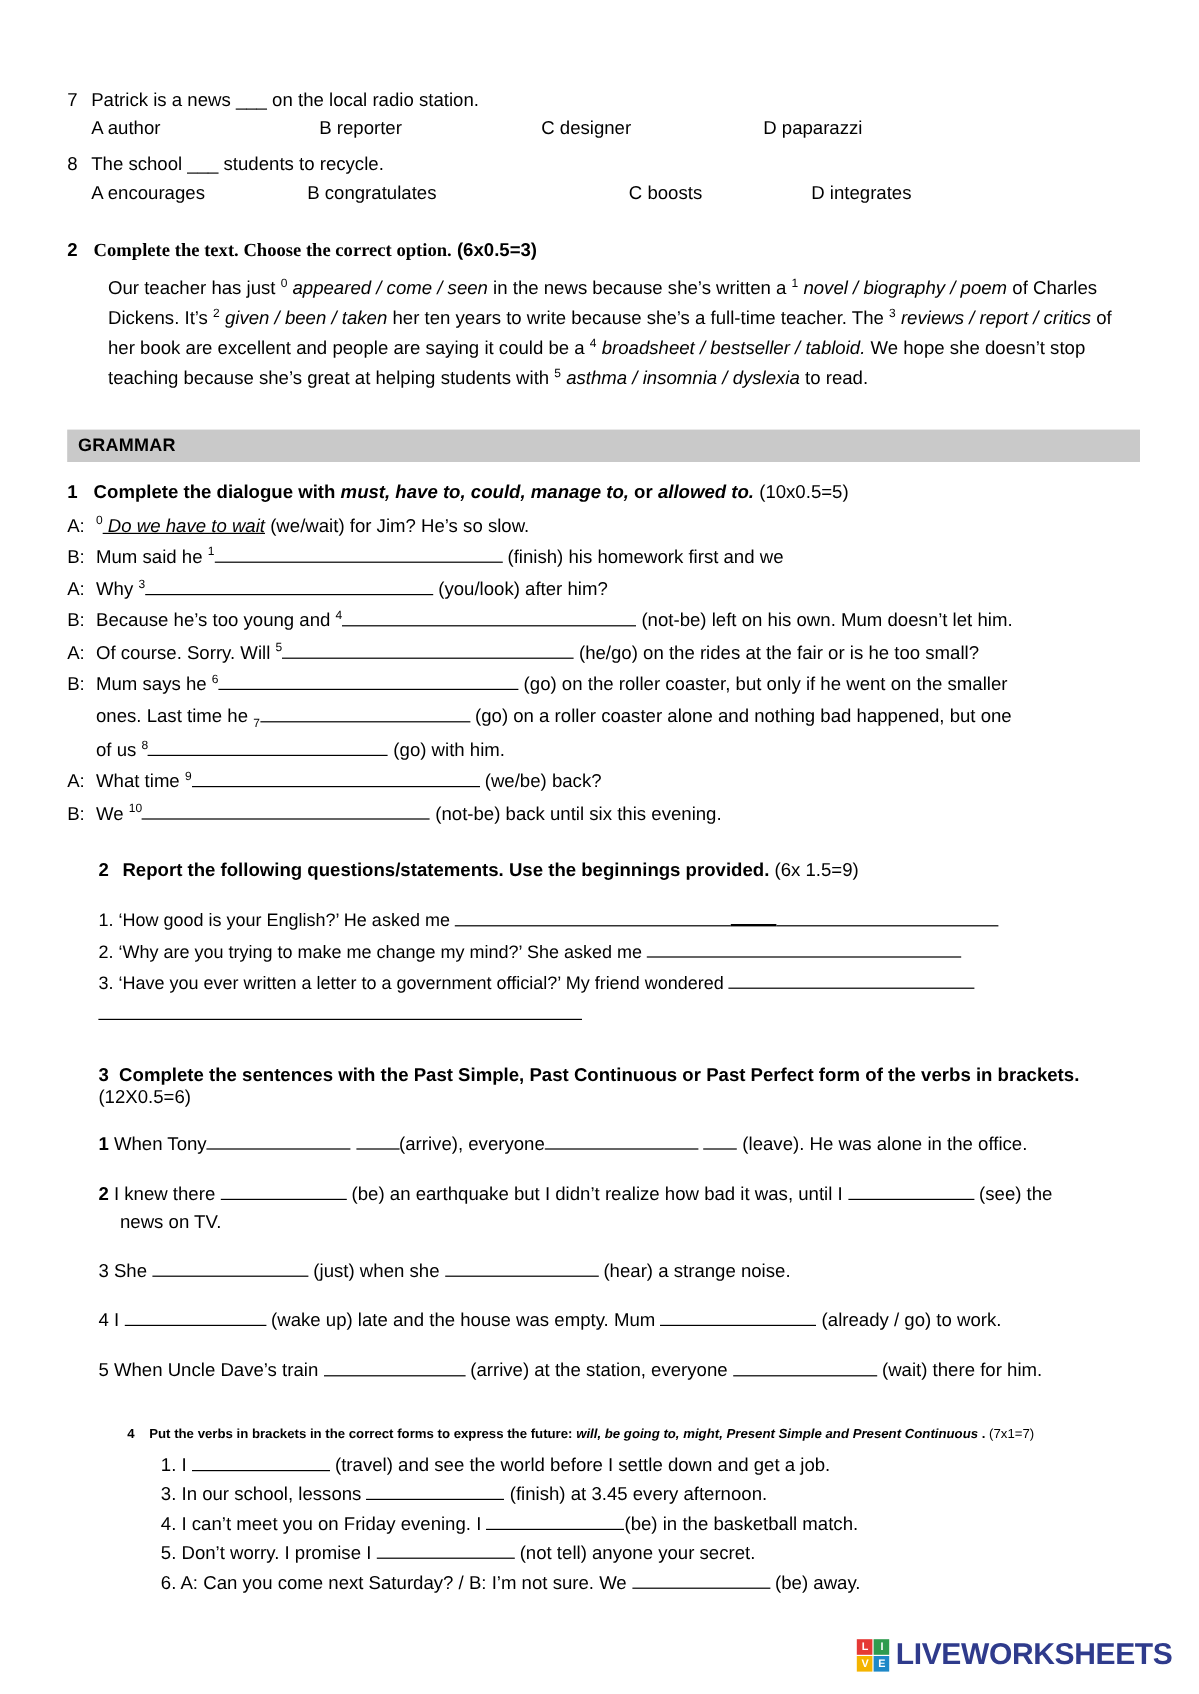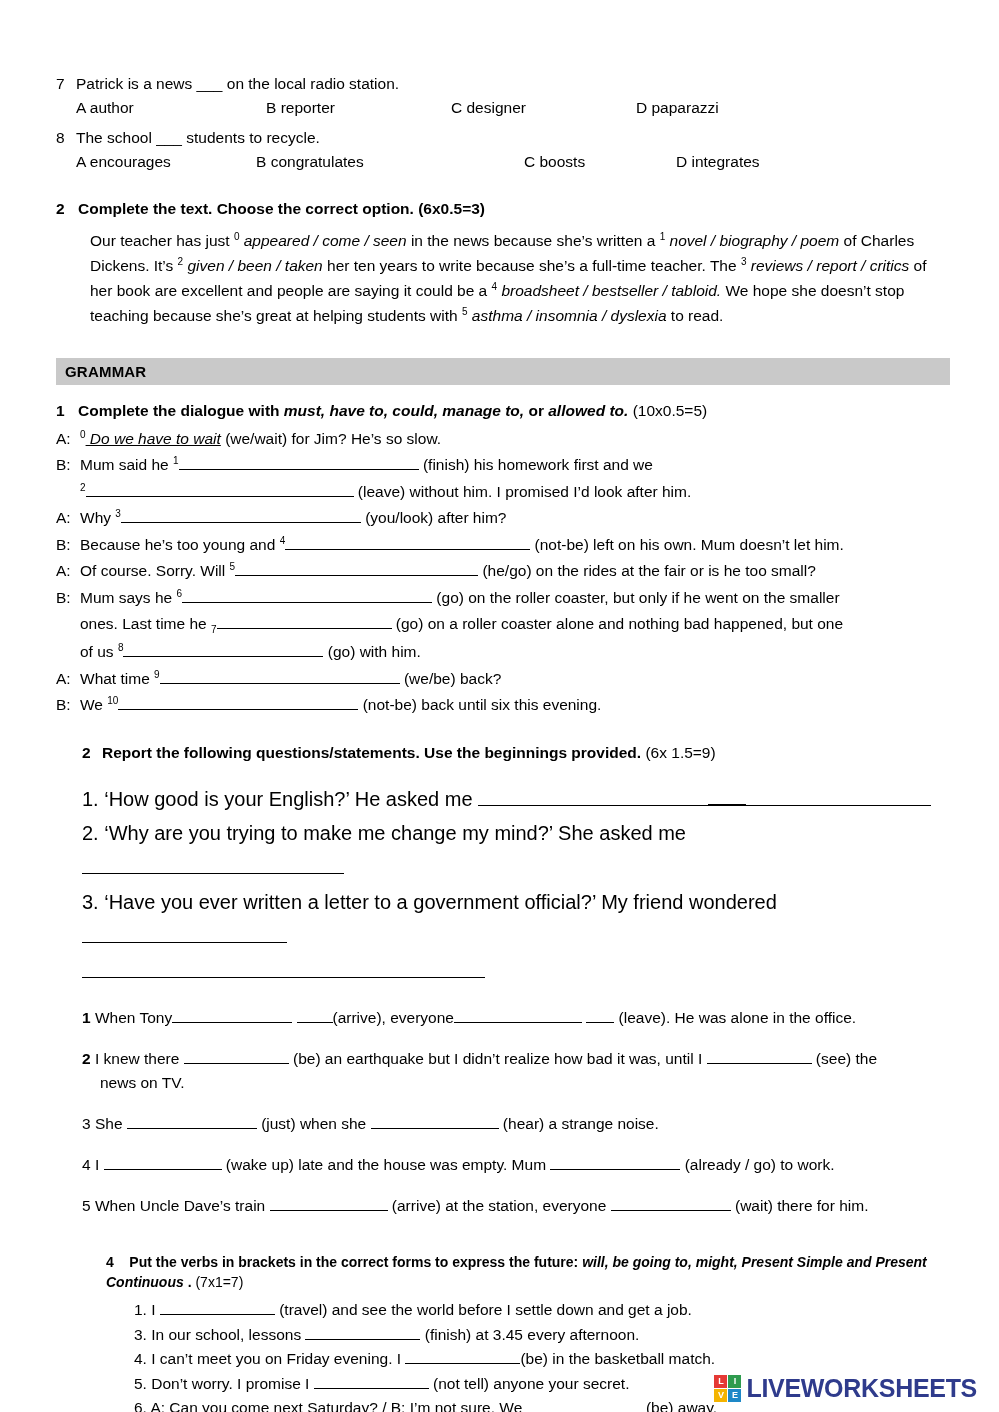--- a/index.html
+++ b/index.html
@@ -59,20 +59,21 @@
     font-size: 15.5px;
     margin-top: 26px;
   }
   .sec-head .n {
     font-weight: bold;
     width: 22px;
     flex: 0 0 22px;
   }
   .sec-head .t {
     font-weight: bold;
+    font-family: Liberation Serif, serif;
   }
   .sec-head .pts {
     font-weight: bold;
   }
 
   .para {
     font-size: 15.5px;
     line-height: 1.62;
     margin: 10px 0 0 34px;
     text-align: left;
@@ -132,21 +133,21 @@
     display: flex;
     align-items: flex-start;
     font-size: 15.5px;
     font-weight: bold;
     margin-top: 26px;
   }
   .sub-head .n { width: 20px; flex: 0 0 20px; font-weight: bold; }
   .sub-head .pts { font-weight: normal; }
 
   .rep-list {
-    font-size: 20px;
+    font-size: 15px;
     line-height: 1.72;
     margin-top: 20px;
   }
   .rep-list .item { display: block; }
   .rule {
     display: inline-block;
     border-bottom: 1px solid #000;
     height: 12px;
   }
   .rule-thick {
@@ -167,21 +168,21 @@
     line-height: 1.5;
     margin-left: 26px;
   }
   .s3-list .item {
     margin-top: 18px;
   }
   .s3-list .item .b { font-weight: bold; }
   .indent2 { margin-left: 18px; }
 
   .s4-head {
-    font-size: 14px;
+    font-size: 11px;
     font-weight: bold;
     margin-top: 34px;
     margin-left: 50px;
     line-height: 1.45;
   }
   .s4-head .pts { font-weight: normal; }
   .s4-list {
     font-size: 15.5px;
     line-height: 1.58;
     margin-left: 78px;
@@ -274,24 +275,20 @@
     <div class="dlg" id="dialogue">
         <div class="line">
           <div class="spk">A:</div>
           <div class="txt"><sup>0</sup><span class="u"> Do we have to wait</span><span> (we/wait) for Jim? He’s so slow.</span></div>
         </div>
         <div class="line">
           <div class="spk">B:</div>
           <div class="txt"><span>Mum said he </span><sup>1</sup><span class="blank" style="width: 240px;"></span><span> (finish) his homework first and we</span></div>
         </div>
         <div class="line">
-          <div class="spk"></div>
-          <div class="txt"><sup>2</sup><span class="blank" style="width: 268px;"></span><span> (leave) without him. I promised I’d look after him.</span></div>
-        </div>
-        <div class="line">
           <div class="spk">A:</div>
           <div class="txt"><span>Why </span><sup>3</sup><span class="blank" style="width: 240px;"></span><span> (you/look) after him?</span></div>
         </div>
         <div class="line">
           <div class="spk">B:</div>
           <div class="txt"><span>Because he’s too young and </span><sup>4</sup><span class="blank" style="width: 245px;"></span><span> (not-be) left on his own. Mum doesn’t let him.</span></div>
         </div>
         <div class="line">
           <div class="spk">A:</div>
           <div class="txt"><span>Of course. Sorry. Will </span><sup>5</sup><span class="blank" style="width: 243px;"></span><span> (he/go) on the rides at the fair or is he too small?</span></div>
@@ -327,20 +324,25 @@
         </div>
       </div>
       <div class="rep-list" id="report-list">
           <div class="item"><span>1. ‘How good is your English?’ He asked me </span><span class="rule" style="width: 230px;"></span><span class="rule-thick" style="width: 38px;"></span><span class="rule" style="width: 185px;"></span></div>
           <div class="item"><span>2. ‘Why are you trying to make me change my mind?’ She asked me </span><span class="rule" style="width: 262px;"></span></div>
           <div class="item"><span>3. ‘Have you ever written a letter to a government official?’ My friend wondered </span><span class="rule" style="width: 205px;"></span></div>
           <div class="item"><span class="rule" style="width: 403px;"></span></div>
         </div>
     </div>
 
+    <div class="s3-head">
+      <span>3</span>&nbsp;
+      <span>Complete the sentences with the Past Simple, Past Continuous or Past Perfect form of the verbs in brackets.</span><br>
+      <span class="pts">(12X0.5=6)</span>
+    </div>
     <div class="s3-list" id="past-tense-list">
         <div class="item"><span class="b">1</span><span> When Tony</span><span class="blank" style="width: 120px;"></span><span> </span><span class="blank" style="width: 36px;"></span><span>(arrive), everyone</span><span class="blank" style="width: 128px;"></span><span> </span><span class="blank" style="width: 28px;"></span><span> (leave). He was alone in the office.</span></div>
         <div class="item"><span class="b">2</span><span> I knew there </span><span class="blank" style="width: 105px;"></span><span> (be) an earthquake but I didn’t realize how bad it was, until I </span><span class="blank" style="width: 105px;"></span><span> (see) the</span><div class="indent2">news on TV.</div></div>
         <div class="item"><span>3</span><span> She </span><span class="blank" style="width: 130px;"></span><span> (just) when she </span><span class="blank" style="width: 128px;"></span><span> (hear) a strange noise.</span></div>
         <div class="item"><span>4</span><span> I </span><span class="blank" style="width: 118px;"></span><span> (wake up) late and the house was empty. Mum </span><span class="blank" style="width: 130px;"></span><span> (already / go) to work.</span></div>
         <div class="item"><span>5</span><span>  When Uncle Dave’s train </span><span class="blank" style="width: 118px;"></span><span> (arrive) at the station, everyone </span><span class="blank" style="width: 120px;"></span><span> (wait) there for him.</span></div>
       </div>
 
     <div class="s4-head">
       <span>4</span>&nbsp;&nbsp;&nbsp;

